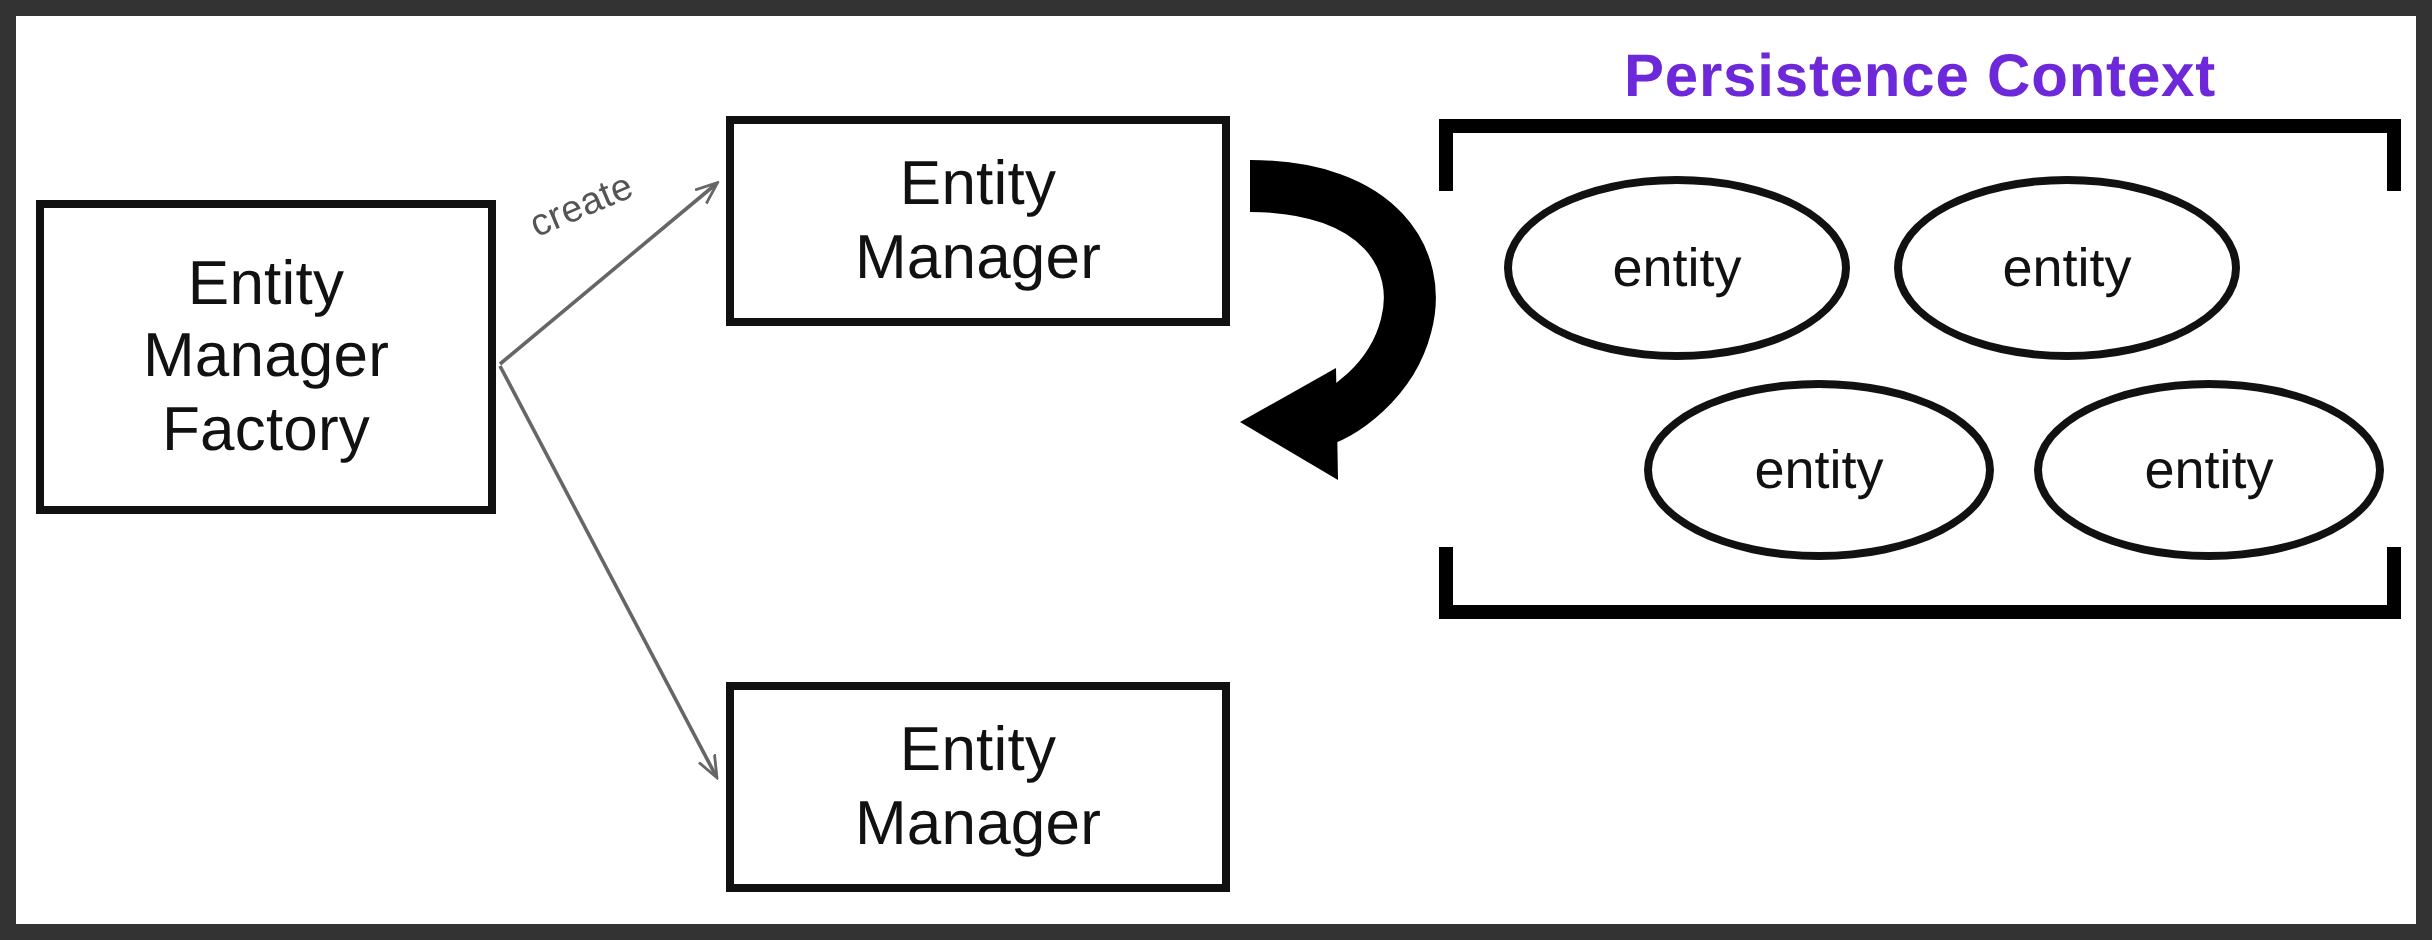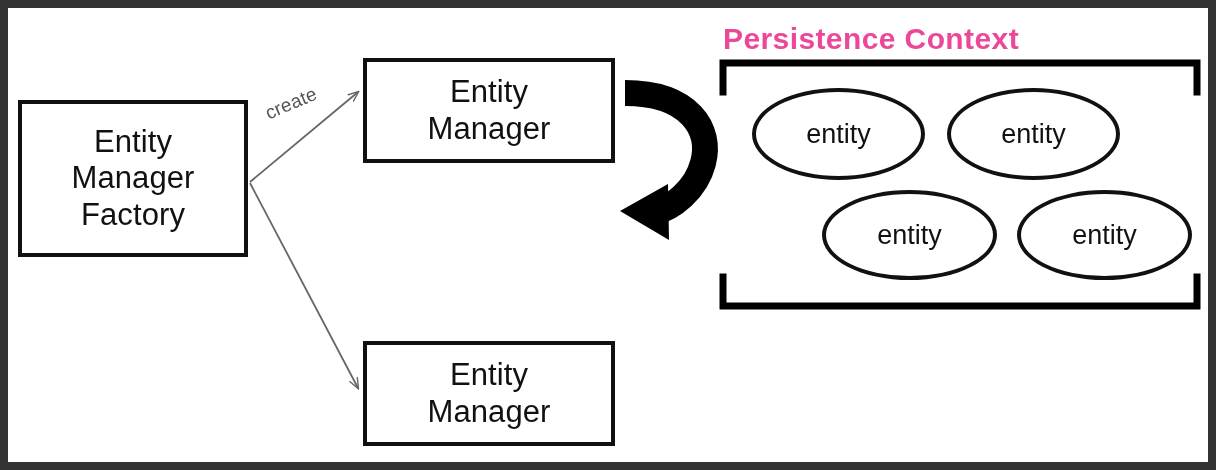--- a/index.html
+++ b/index.html
@@ -73,24 +73,24 @@
     width: 252px;
     height: 105px;
     font-size: 31px;
   }
   
   #pc-title {
     position: absolute;
     left: 723px;
     top: 22px;
     width: 474px;
-    text-align: left;
+    text-align: center;
     font-size: 30px;
     font-weight: bold;
-    color: #ec4899;
+    color: #6d28d9;
     letter-spacing: 0.4px;
   }
   .entity-ellipse {
     position: absolute;
     box-sizing: border-box;
     border: 4px solid #111111;
     border-radius: 50%;
     background: #ffffff;
     display: flex;
     align-items: center;

